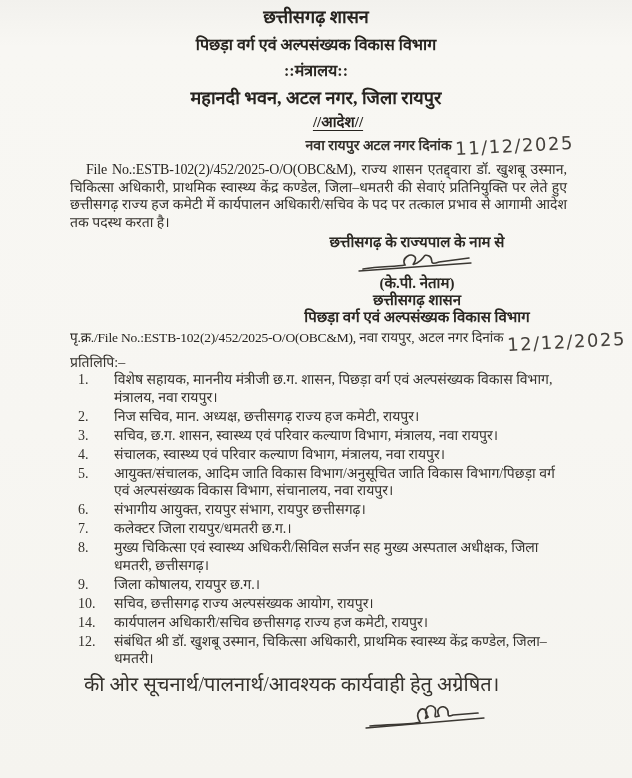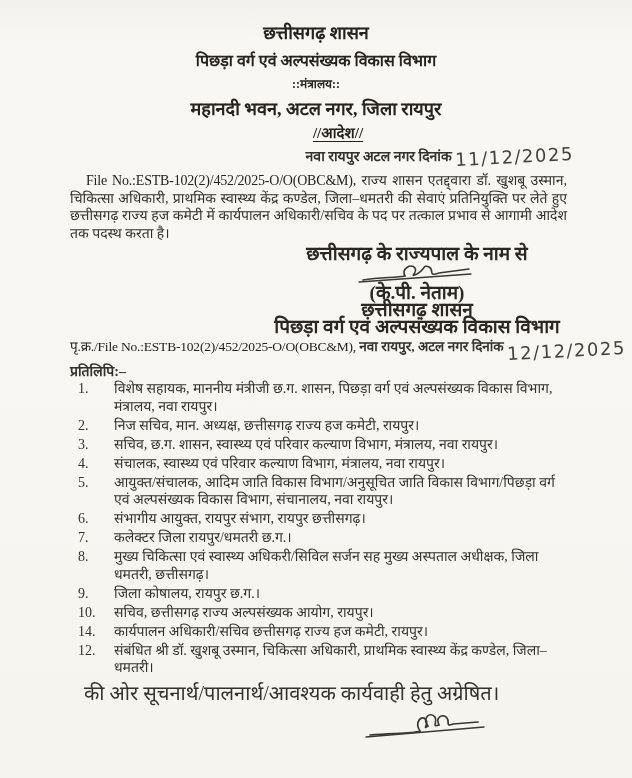--- a/index.html
+++ b/index.html
@@ -5,49 +5,49 @@
   html,body{margin:0;padding:0;background:#e9e8e4;}
   .page{
     position:relative;
     width:632px;height:778px;
     margin:0 auto;
     background:linear-gradient(180deg,#f2f1ed 0%,#f8f7f3 6%,#f7f6f2 55%,#f5f4ef 100%);
     overflow:hidden;
     font-family:"Liberation Serif","DejaVu Serif",serif;
     color:#35322d;
     box-sizing:border-box;
-    padding:20px 30px 0 70px;
+    padding:4px 30px 0 70px;
   }
   .center{text-align:center;}
   .hdr1{font-size:18px;font-weight:bold;color:#26231f;margin:0 40px 5px 0;}
   .hdr2{font-size:16px;font-weight:bold;color:#26231f;margin:0 40px 4px 0;}
-  .hdr3{font-size:12px;font-weight:bold;color:#2b2823;margin:0 40px 4px 0;}
+  .hdr3{font-size:16px;font-weight:bold;color:#2b2823;margin:0 40px 4px 0;}
   .hdr4{font-size:18px;font-weight:bold;color:#26231f;margin:0 40px 2px 0;}
   .order-title{font-size:15px;font-weight:bold;color:#26231f;margin:0 40px 2px 0;}
   .order-title span{text-decoration:underline;text-underline-offset:3px;margin-left:44px;}
   .dateline{text-align:right;padding-right:28px;font-size:14px;font-weight:bold;height:26px;}
   .handwrite{
     display:inline-block;
     font-family:"DejaVu Sans",sans-serif;
     font-size:18px;font-weight:normal;
     color:#45413c;letter-spacing:1.5px;
     transform:rotate(-3deg) translateY(2px);
   }
   .para1{
     font-size:14px;line-height:17.5px;text-align:justify;
     margin:2px 35px 0 0;text-indent:16px;color:#33302b;
   }
   .fileno{font-family:"Liberation Serif",serif;font-weight:normal;color:#26231f;letter-spacing:-0.2px;}
   .para2{font-size:14px;line-height:17.5px;margin:1px 35px 0 0;text-indent:36px;}
-  .byorder{width:310px;margin:3px 30px 0 auto;text-align:center;font-size:19px;line-height:17px;}
+  .byorder{width:310px;margin:3px 30px 0 auto;text-align:center;font-size:15px;line-height:17px;}
   .byorder .b{font-weight:bold;color:#2b2823;}
   .sig1{margin:-2px 0 -8px 0;}
   .endorse{font-size:13.5px;margin-top:2px;white-space:nowrap;height:24px;}
   .endorse .hw{vertical-align:-4px;}
-  .copylabel{font-size:14px;font-weight:bold;margin-top:0px;}
+  .copylabel{font-size:14px;font-weight:normal;margin-top:0px;}
   .copy-row{display:flex;font-size:14px;line-height:17.5px;margin:0 30px 1.5px 8px;}
   .copy-row .num{width:36px;flex-shrink:0;}
   .copy-row .itext{flex:1;}
   .forward{font-size:20px;margin:2px 0 0 14px;}
   .footer-sig{width:300px;margin:4px 40px 0 auto;text-align:center;font-size:14px;line-height:17px;font-weight:bold;color:#2b2823;}
   .sig2{margin:0 0 -6px 30px;}
   svg path{stroke:#3b3833;fill:none;stroke-linecap:round;}
 </style>
 </head>
 <body>
@@ -75,21 +75,21 @@
         <path d="M6,20 C24,17 38,18 48,16 C44,9 54,3 58,8 C61,13 51,18 60,14 C68,10 66,4 72,7 C78,10 70,17 82,13 L112,9" stroke-width="1.6"></path>
         <path d="M2,22 L114,14" stroke-width="1.3"></path>
       </svg>
     </div>
     <div class="b">(के.पी. नेताम)</div>
     <div class="b">छत्तीसगढ़ शासन</div>
     <div class="b">पिछड़ा वर्ग एवं अल्पसंख्यक विकास विभाग</div>
   </div>
 
   <div class="endorse">
-    <span class="fileno">पृ.क्र./File No.:ESTB-102(2)/452/2025-O/O(OBC&amp;M),</span><span style="font-weight:bold"> नवा रायपुर, अटल नगर दिनांक</span>
+    <span class="fileno">पृ.क्र./File No.:ESTB-102(2)/452/2025-O/O(OBC&amp;M),</span><span style="font-weight:normal"> नवा रायपुर, अटल नगर दिनांक</span>
     <span class="handwrite hw">12/12/2025</span>
   </div>
 
   <div class="copylabel">प्रतिलिपि:–</div>
 
   <div>
     <div class="copy-row">
         <span class="num">1.</span>
         <span class="itext">विशेष सहायक, माननीय मंत्रीजी छ.ग. शासन, पिछड़ा वर्ग एवं अल्पसंख्यक विकास विभाग, मंत्रालय, नवा रायपुर।</span>
       </div>

